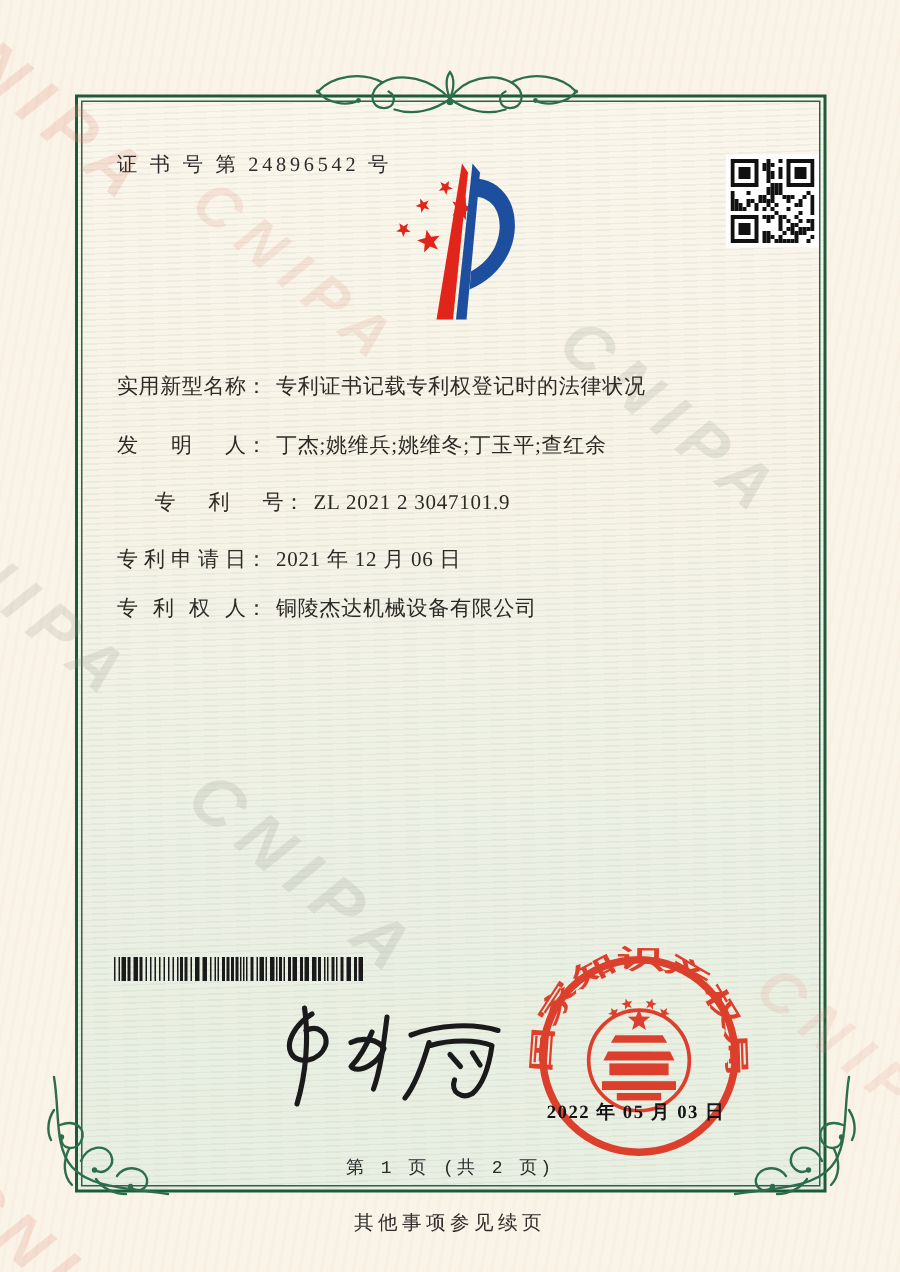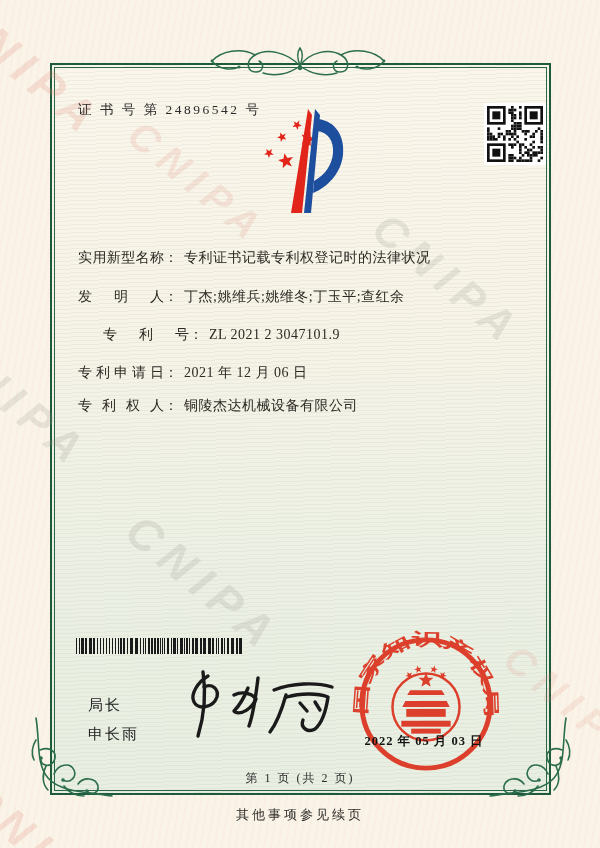--- a/index.html
+++ b/index.html
@@ -41,21 +41,21 @@
   .body-text{position:absolute;left:76px;top:491px;width:454px;
     font-size:13.4px;line-height:21.8px;color:#26231f;text-align:justify;}
   .body-text p{margin:0;text-indent:2em;}
   .barcode{position:absolute;left:76px;top:638px;}
   .signer{position:absolute;left:88px;top:690px;font-family:"Liberation Sans","DejaVu Sans",sans-serif;
     font-size:15px;color:#222;line-height:29px;letter-spacing:2px;}
   .signature{position:absolute;left:168px;top:664px;}
   .seal{position:absolute;left:352px;top:630px;opacity:0.95;}
   .seal-date{position:absolute;left:358px;top:733px;width:132px;text-align:center;
     font-size:12.5px;letter-spacing:1px;color:#141414;font-weight:700;}
-  .page-info{position:absolute;left:0;top:770px;width:100%;text-align:center;font-size:12px;color:#2b2b2b;letter-spacing:2px;}
+  .page-info{position:absolute;left:0;top:770px;width:100%;text-align:center;font-size:12px;color:#2b2b2b;letter-spacing:2px;font-family:Liberation Mono, monospace;}
   .cont-note{position:absolute;left:0;top:806px;width:100%;text-align:center;font-size:13px;color:#2e2b28;letter-spacing:3px;}
   .orn{position:absolute;z-index:4;pointer-events:none;}
   .orn-top{left:205px;top:46px;}
   .orn-bl{left:28px;top:716px;}
   .orn-br{left:488px;top:716px;transform:scaleX(-1);}
 </style>
 </head>
 <body>
 
 <div class="page">
@@ -335,24 +335,20 @@
         <rect x="140" y="0" width="1" height="16" fill="#1a1a1a"></rect>
         <rect x="142" y="0" width="1" height="16" fill="#1a1a1a"></rect>
         <rect x="145" y="0" width="2" height="16" fill="#1a1a1a"></rect>
         <rect x="148" y="0" width="1" height="16" fill="#1a1a1a"></rect>
         <rect x="151" y="0" width="2" height="16" fill="#1a1a1a"></rect>
         <rect x="155" y="0" width="3" height="16" fill="#1a1a1a"></rect>
         <rect x="160" y="0" width="2" height="16" fill="#1a1a1a"></rect>
         <rect x="163" y="0" width="3" height="16" fill="#1a1a1a"></rect>
       </svg>
 
-    <div class="signer">
-      <div>局长</div>
-      <div>申长雨</div>
-    </div>
 
     <svg class="signature" width="180" height="82" viewBox="0 0 180 82">
       <g stroke="#1a1a1a" stroke-width="3.4" fill="none" stroke-linecap="round" stroke-linejoin="round">
         <path d="M40 12 C30 18 22 30 26 38 C30 46 45 44 49 33 C51 25 44 19 36 23"></path>
         <path d="M35 8 C38 28 36 52 30 72"></path>
         <path d="M80 24 C76 34 71 42 66 47"></path>
         <path d="M66 31 C74 27 84 29 88 35 C84 45 73 51 67 48"></path>
         <path d="M90 14 C88 30 86 48 81 62"></path>
         <path d="M106 26 C124 19 148 18 164 23"></path>
         <path d="M118 31 C114 45 109 59 102 68"></path>

